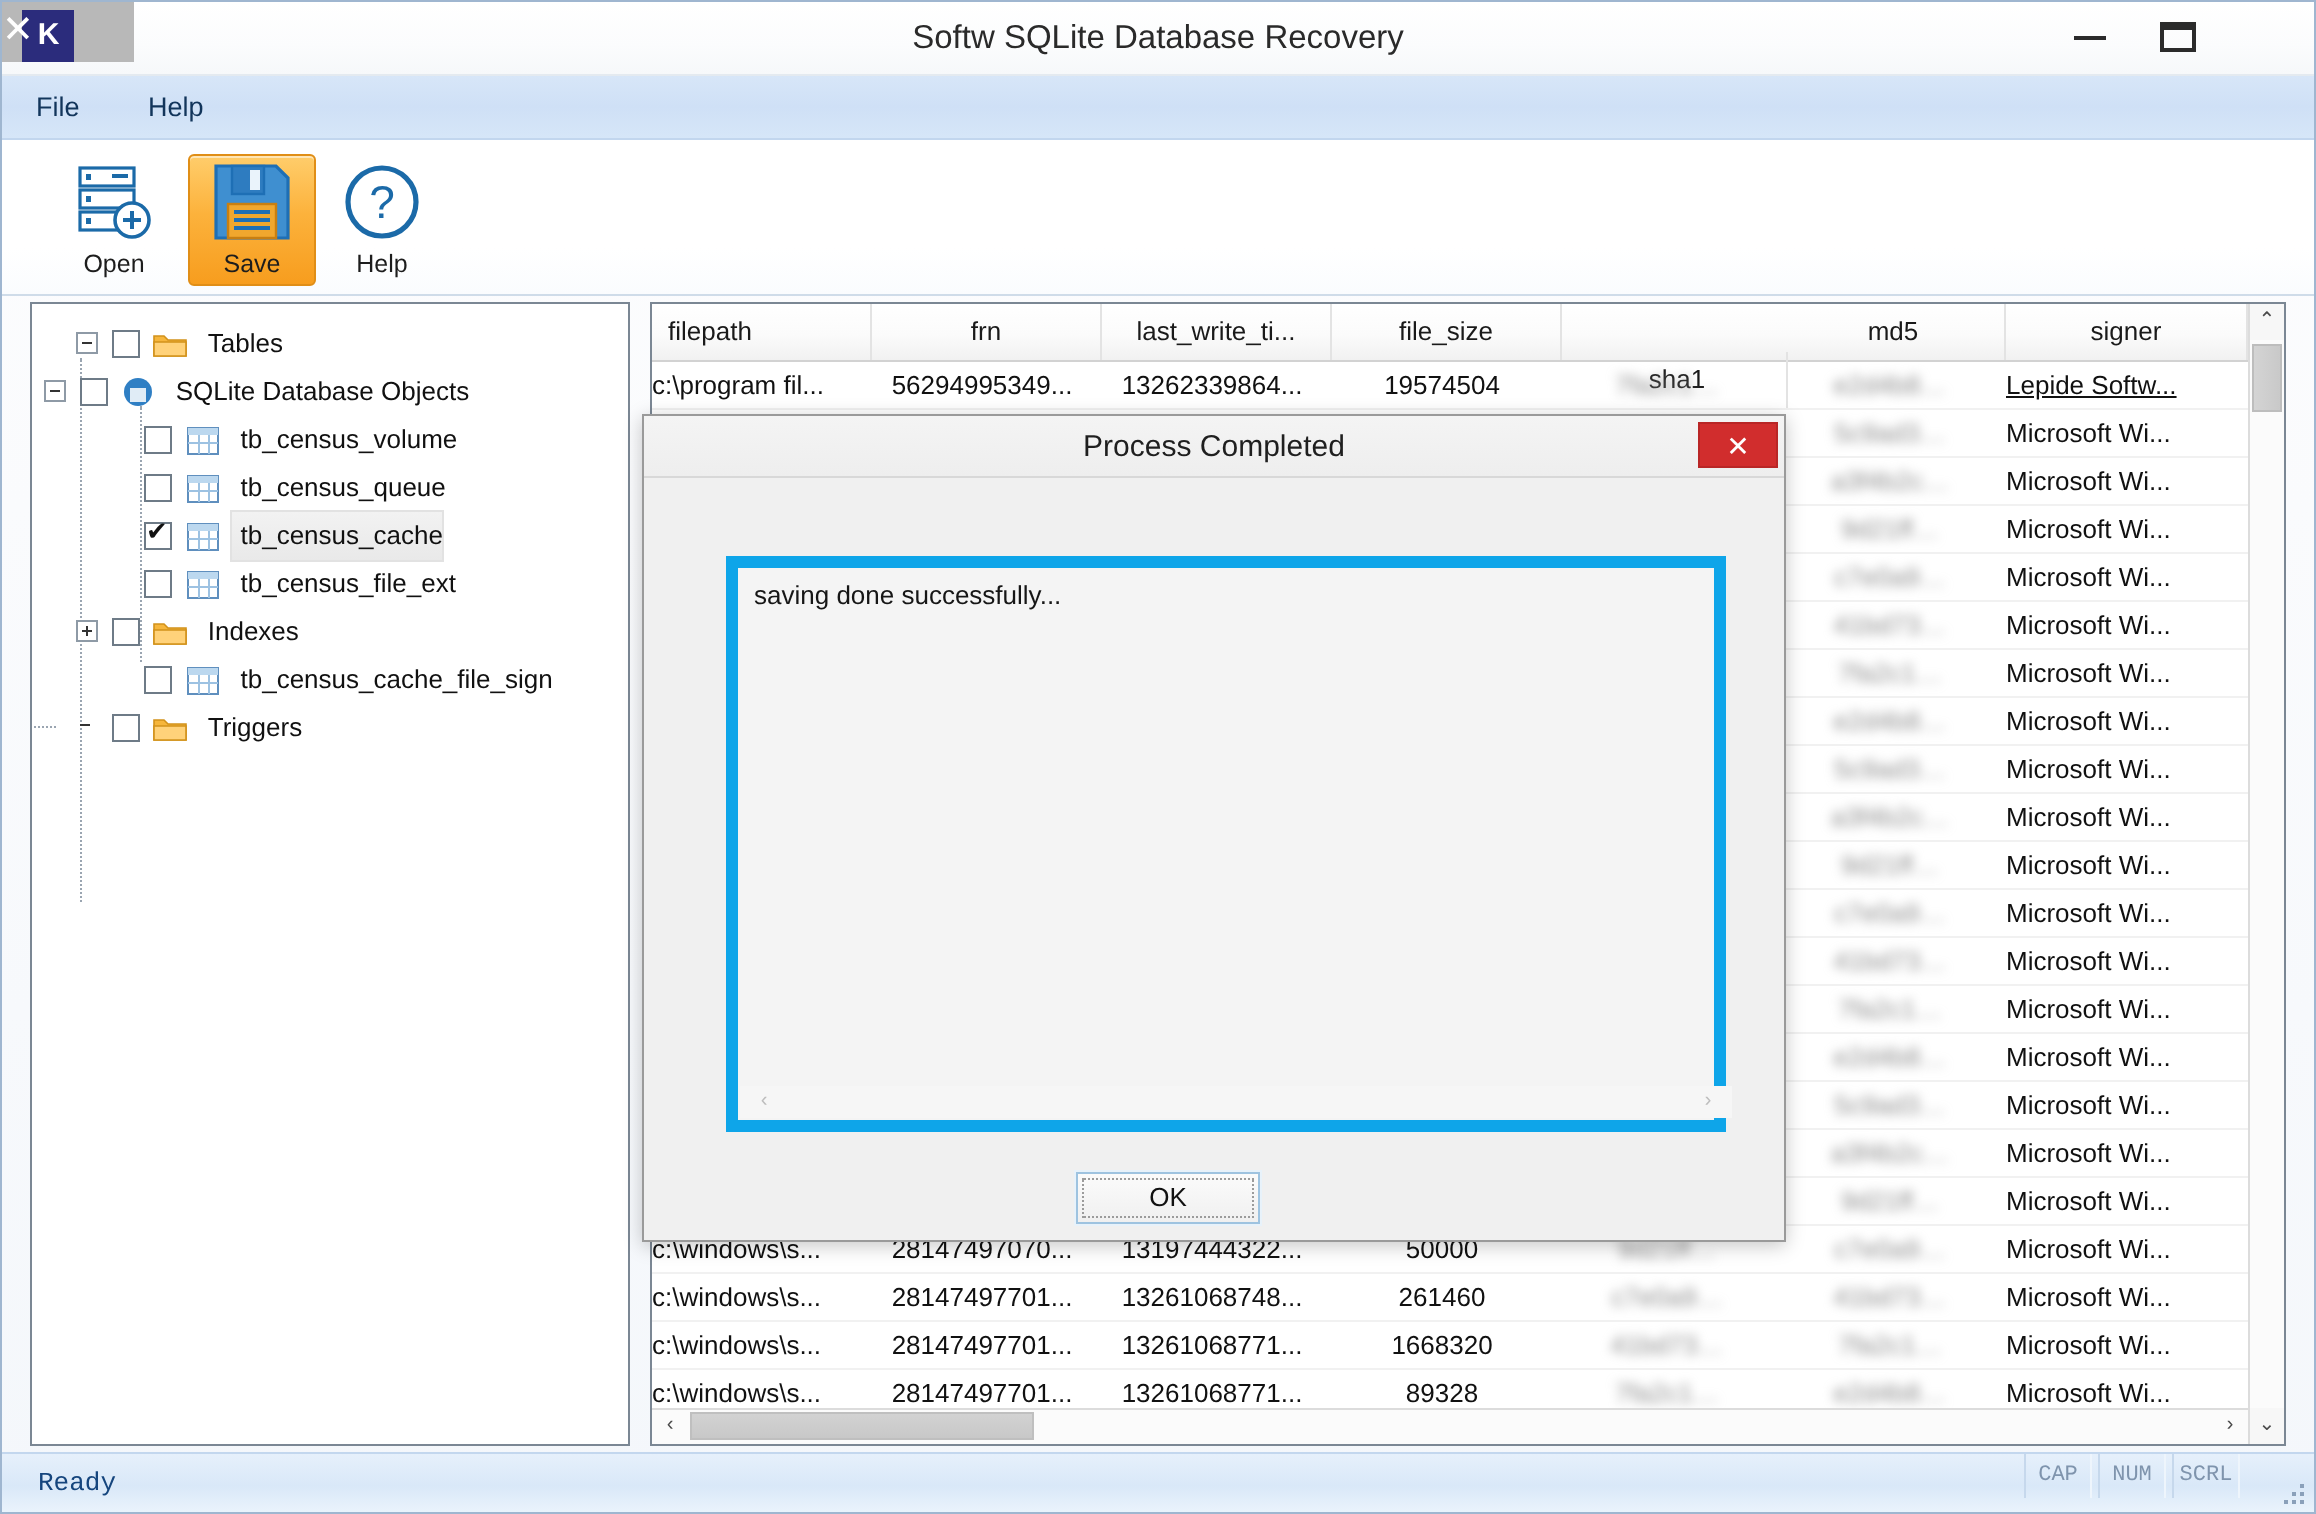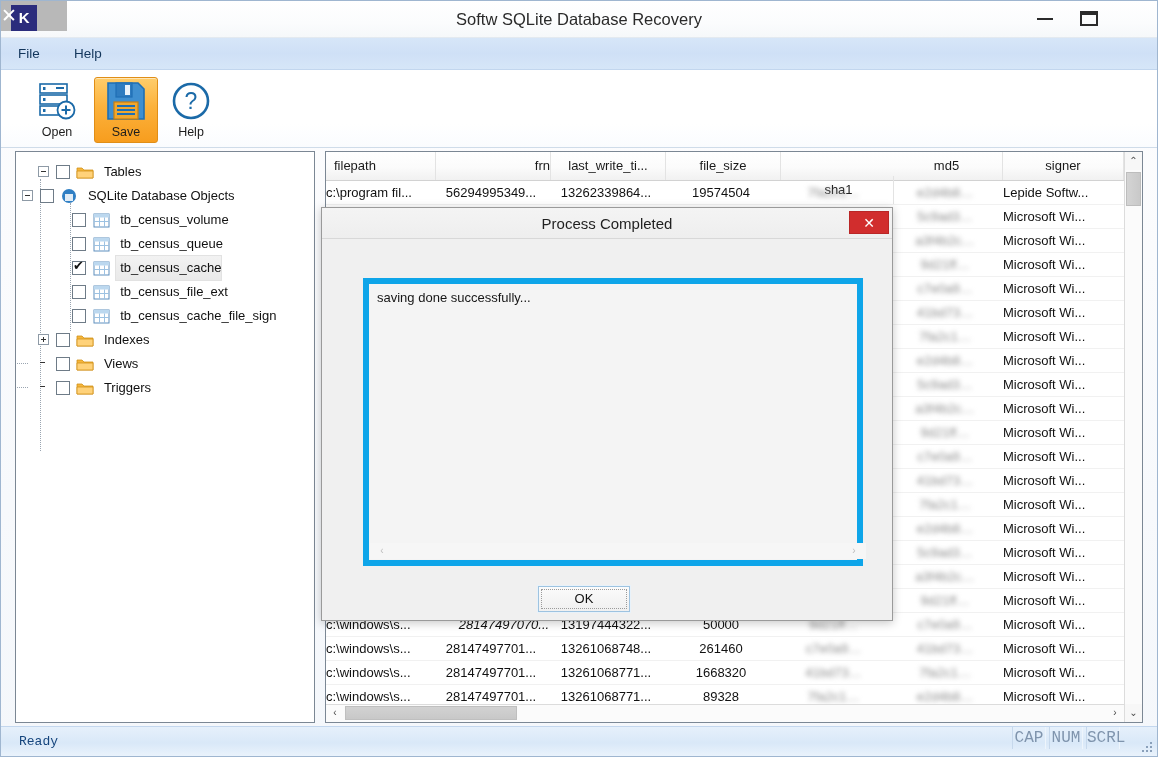--- a/index.html
+++ b/index.html
@@ -347,21 +347,21 @@
     border-top: 1px solid #c3d7ee;
     font-family: Liberation Mono, monospace;
   }
   .status-text {
     position: absolute; left: 18px; top: 0; height: 30px; line-height: 30px;
     font-size: 13px; color: #15457d;
   }
   .status-ind {
     position: absolute; top: 0; height: 22px; line-height: 22px;
     width: 34px; text-align: center;
-    font-size: 16px; color: #7f94ad;
+    font-size: 11px; color: #7f94ad;
     border-left: 1px solid #c6d8ec;
     border-right: 1px solid #eef5fc;
   }
   .ind-cap { right: 111px; }
   .ind-num { right: 74px; }
   .ind-scrl { right: 37px; }
   .grip {
     position: absolute; right: 5px; bottom: 4px;
     width: 14px; height: 14px;
   }
@@ -539,60 +539,48 @@
             <rect x="1" y="1" width="15" height="13" fill="#ffffff" stroke="#5f8fbe" stroke-width="1"></rect>
             <rect x="1" y="1" width="15" height="3.5" fill="#bcd8ef"></rect>
             <rect x="6" y="4.5" width="1" height="9.5" fill="#9dc2e2"></rect>
             <rect x="11" y="4.5" width="1" height="9.5" fill="#9dc2e2"></rect>
             <rect x="1" y="8" width="15" height="1" fill="#9dc2e2"></rect>
           </svg>
         </span>
         <span class="tlabel">tb_census_file_ext</span>
       </div>
 
+      <div class="tnode indent1">
+        
+        <span class="expander plus"></span>
+        <span class="cbox"></span>
+        <span class="ticon">
+          <svg width="18" height="15" viewBox="0 0 18 15">
+            <path d="M1 3 h5 l2 2 h9 v8 h-16 z" fill="#f6b63c" stroke="#d2921b" stroke-width="0.8"></path>
+            <path d="M1 6 h16 v7 h-16 z" fill="#ffd27a" stroke="#d2921b" stroke-width="0.8"></path>
+          </svg>
+        </span>
+        <span class="tlabel">Indexes</span>
+      </div>
+
       <div class="tnode indent2">
         
         <span class="cbox"></span>
         <span class="ticon">
           <svg width="18" height="15" viewBox="0 0 18 15">
             <rect x="1" y="1" width="15" height="13" fill="#ffffff" stroke="#5f8fbe" stroke-width="1"></rect>
             <rect x="1" y="1" width="15" height="3.5" fill="#bcd8ef"></rect>
             <rect x="6" y="4.5" width="1" height="9.5" fill="#9dc2e2"></rect>
             <rect x="11" y="4.5" width="1" height="9.5" fill="#9dc2e2"></rect>
             <rect x="1" y="8" width="15" height="1" fill="#9dc2e2"></rect>
           </svg>
         </span>
         <span class="tlabel">tb_census_cache_file_sign</span>
       </div>
 
-      <div class="tnode indent1">
-        
-        <span class="expander plus"></span>
-        <span class="cbox"></span>
-        <span class="ticon">
-          <svg width="18" height="15" viewBox="0 0 18 15">
-            <path d="M1 3 h5 l2 2 h9 v8 h-16 z" fill="#f6b63c" stroke="#d2921b" stroke-width="0.8"></path>
-            <path d="M1 6 h16 v7 h-16 z" fill="#ffd27a" stroke="#d2921b" stroke-width="0.8"></path>
-          </svg>
-        </span>
-        <span class="tlabel">Indexes</span>
-      </div>
-
-      <div class="tnode indent1">
-        <span class="guide-h" style="left:-16px; top:12px; width:22px;"></span>
-        <span class="expander none"></span>
-        <span class="cbox"></span>
-        <span class="ticon">
-          <svg width="18" height="15" viewBox="0 0 18 15">
-            <path d="M1 3 h5 l2 2 h9 v8 h-16 z" fill="#f6b63c" stroke="#d2921b" stroke-width="0.8"></path>
-            <path d="M1 6 h16 v7 h-16 z" fill="#ffd27a" stroke="#d2921b" stroke-width="0.8"></path>
-          </svg>
-        </span>
-        <span class="tlabel">Views</span>
-      </div>
 
       <div class="tnode indent1">
         <span class="guide-h" style="left:-16px; top:12px; width:22px;"></span>
         <span class="expander none"></span>
         <span class="cbox"></span>
         <span class="ticon">
           <svg width="18" height="15" viewBox="0 0 18 15">
             <path d="M1 3 h5 l2 2 h9 v8 h-16 z" fill="#f6b63c" stroke="#d2921b" stroke-width="0.8"></path>
             <path d="M1 6 h16 v7 h-16 z" fill="#ffd27a" stroke="#d2921b" stroke-width="0.8"></path>
           </svg>
@@ -600,37 +588,37 @@
         <span class="tlabel">Triggers</span>
       </div>
 
     </div>
   </div>
 
   <div class="gridpanel">
 
     <div class="grid-head">
       <div class="ghcell" style="left:0px;   width:110px;">filepath</div>
-      <div class="ghcell ctr" style="left:110px; width:115px;text-align:right;">frn</div>
+      <div class="ghcell ctr" style="left:110px; width:115px;">frn</div>
       <div class="ghcell ctr" style="left:225px; width:115px;">last_write_ti...</div>
       <div class="ghcell ctr" style="left:340px; width:115px;">file_size</div>
       <div class="ghcell ctr" style="left:458px; width:110px;margin-top:24px;">sha1</div>
       <div class="ghcell ctr" style="left:565px; width:112px;">md5</div>
       <div class="ghcell ctr" style="left:677px; width:121px;">signer</div>
     </div>
 
     <div class="grid-body" id="grid-body">
         <div class="grow">
           <div class="gcell " style="left: 0px; width: 110px;">c:\program fil...</div>
           <div class="gcell c" style="left: 110px; width: 110px;">56294995349...</div>
           <div class="gcell c" style="left: 225px; width: 110px;">13262339864...</div>
           <div class="gcell c" style="left: 340px; width: 110px;">19574504</div>
           <div class="gcell c blur" style="left: 455px; width: 105px;">7fa2c1…</div>
           <div class="gcell c blur" style="left: 565px; width: 108px;">e2d4b8…</div>
-          <div class="gcell " style="left: 677px; width: 118px;">Lepide Softw...</div>
+          <div class="gcell " style="left: 677px; width: 118px; text-decoration: underline;">Lepide Softw...</div>
         </div>
         <div class="grow">
           <div class="gcell " style="left: 0px; width: 110px;"></div>
           <div class="gcell c" style="left: 110px; width: 110px;"></div>
           <div class="gcell c" style="left: 225px; width: 110px;"></div>
           <div class="gcell c" style="left: 340px; width: 110px;"></div>
           <div class="gcell c blur" style="left: 455px; width: 105px;">e2d4b8…</div>
           <div class="gcell c blur" style="left: 565px; width: 108px;">5c9ad3…</div>
           <div class="gcell " style="left: 677px; width: 118px;">Microsoft Wi...</div>
         </div>
@@ -773,21 +761,21 @@
           <div class="gcell " style="left: 0px; width: 110px;"></div>
           <div class="gcell c" style="left: 110px; width: 110px;"></div>
           <div class="gcell c" style="left: 225px; width: 110px;"></div>
           <div class="gcell c" style="left: 340px; width: 110px;"></div>
           <div class="gcell c blur" style="left: 455px; width: 105px;">a3f4b2c…</div>
           <div class="gcell c blur" style="left: 565px; width: 108px;">9d21ff…</div>
           <div class="gcell " style="left: 677px; width: 118px;">Microsoft Wi...</div>
         </div>
         <div class="grow">
           <div class="gcell " style="left: 0px; width: 110px;">c:\windows\s...</div>
-          <div class="gcell c" style="left: 123px; width: 110px; font-style: italic;">28147497070...</div>
+          <div class="gcell c" style="left: 110px; width: 110px;">28147497070...</div>
           <div class="gcell c" style="left: 225px; width: 110px;">13197444322...</div>
           <div class="gcell c" style="left: 340px; width: 110px;">50000</div>
           <div class="gcell c blur" style="left: 455px; width: 105px;">9d21ff…</div>
           <div class="gcell c blur" style="left: 565px; width: 108px;">c7e0a9…</div>
           <div class="gcell " style="left: 677px; width: 118px;">Microsoft Wi...</div>
         </div>
         <div class="grow">
           <div class="gcell " style="left: 0px; width: 110px;">c:\windows\s...</div>
           <div class="gcell c" style="left: 110px; width: 110px;">28147497701...</div>
           <div class="gcell c" style="left: 225px; width: 110px;">13261068748...</div>

